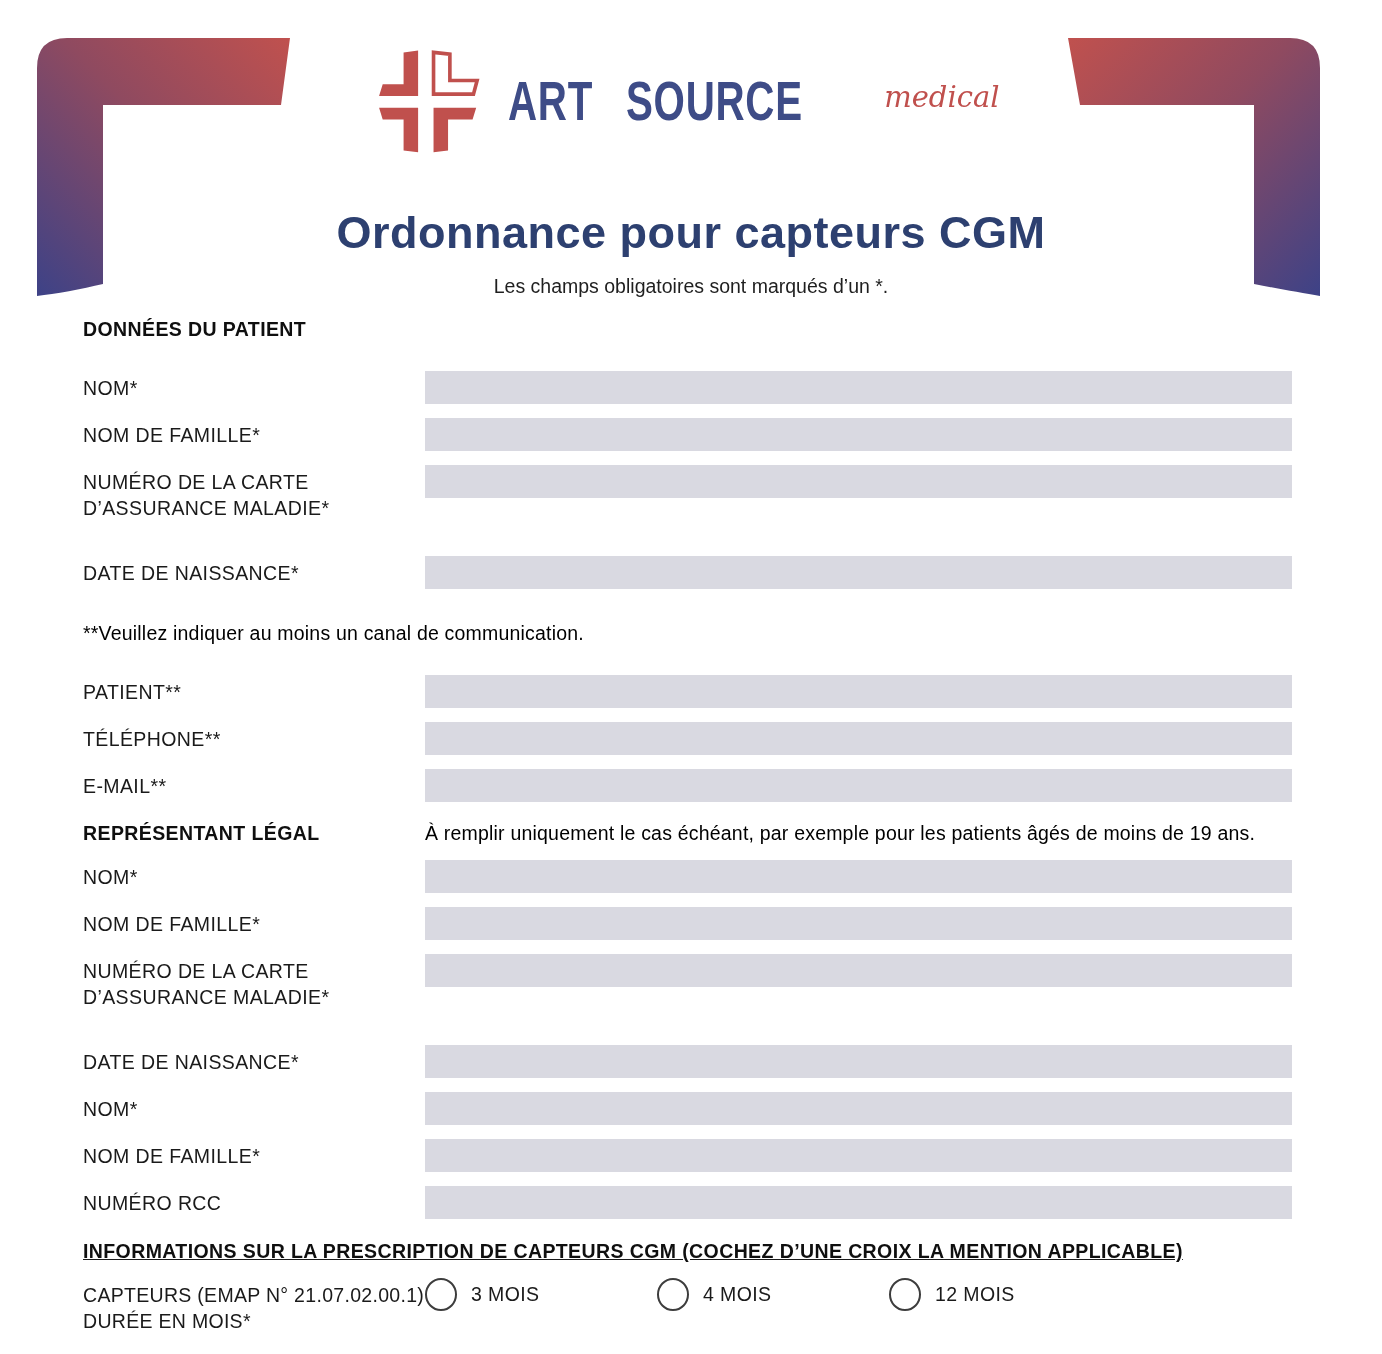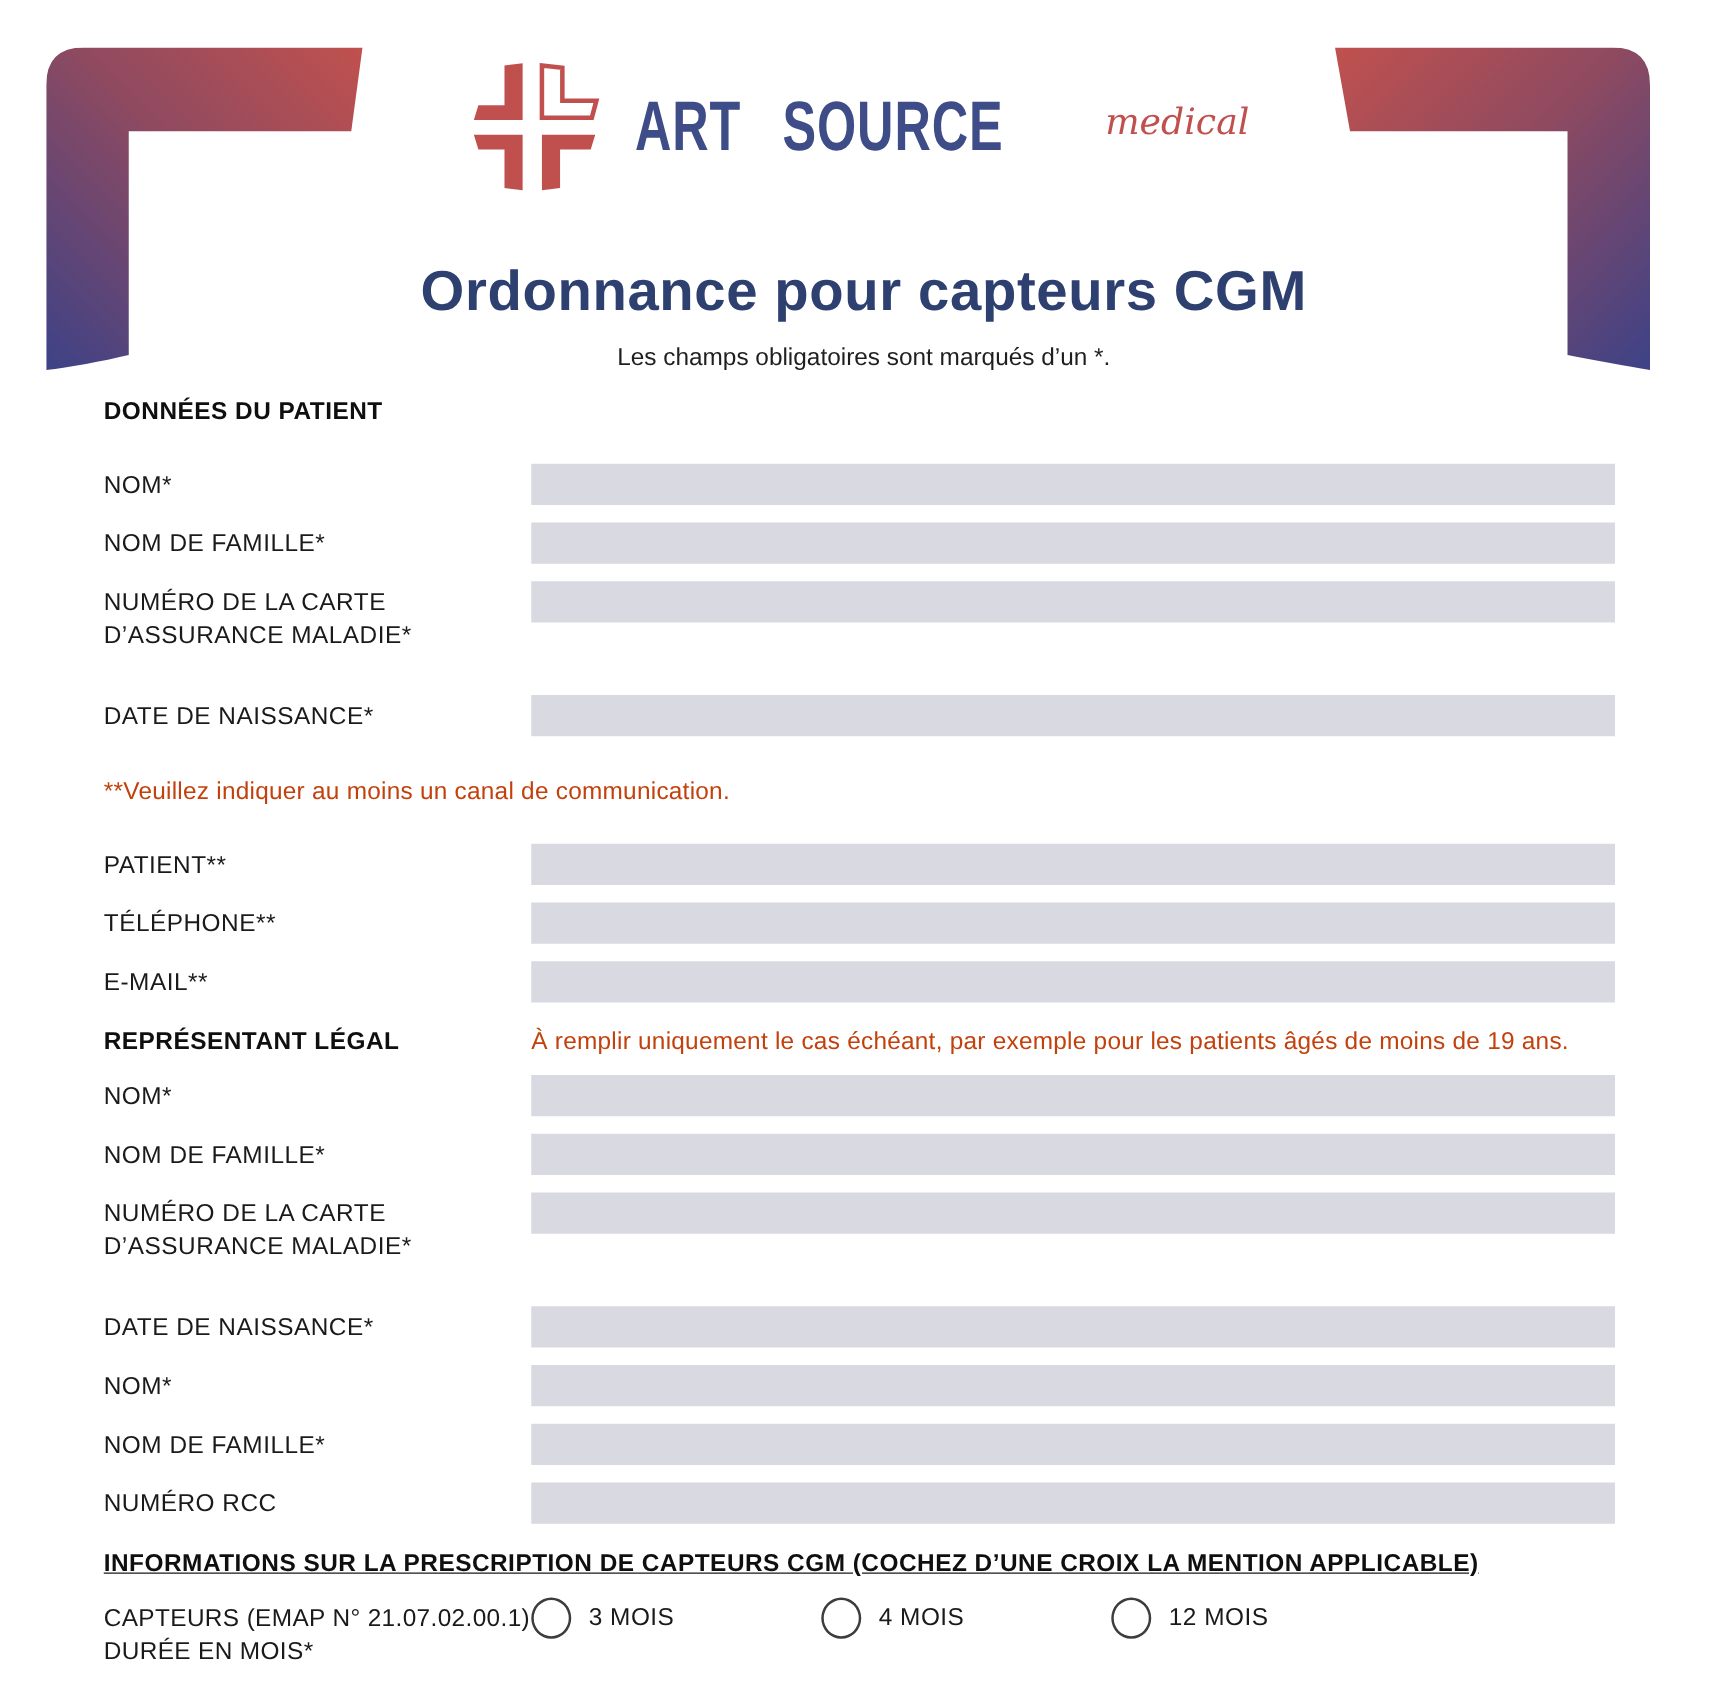--- a/index.html
+++ b/index.html
@@ -30,21 +30,21 @@
     margin-top:40px; text-align:center; font-size:45px; font-weight:700;
     color:#2d4070; letter-spacing:.5px;
   }
   .subtitle { margin-top:16px; text-align:center; font-size:19.5px; color:#1f1f1f; }
 
   
   .form { padding:0 90px 0 83px; }
   .sec-head { display:flex; align-items:baseline; }
   .sec-title { flex:0 0 342px; font-size:19.5px; font-weight:700; color:#0f0f0f; letter-spacing:.4px; }
   .sec-title.full { flex:1 1 auto; white-space:nowrap; }
-  .sec-note { flex:1; font-size:19.5px; color:#c2410c; letter-spacing:.2px; }
+  .sec-note { flex:1; font-size:19.5px; color:#000000; letter-spacing:.2px; }
 
   .row { display:flex; align-items:flex-start; }
   .row .lbl { flex:0 0 342px; font-size:19.5px; letter-spacing:.4px; line-height:26px; padding-top:4px; color:#1a1a1a; }
   .row .field { flex:1; height:33px; background:#d9d9e1; }
 
   .opt-row { display:flex; align-items:flex-start; }
   .opt-row .lbl { flex:0 0 342px; font-size:19.5px; letter-spacing:.3px; line-height:26px; padding-top:4px; }
   .opts { flex:1; display:flex; }
   .opt { width:232px; display:flex; align-items:center; gap:14px; }
   .radio { width:32px; height:33px; border:2px solid #3d3d3d; border-radius:50%; background:#fff; flex:0 0 auto; }

